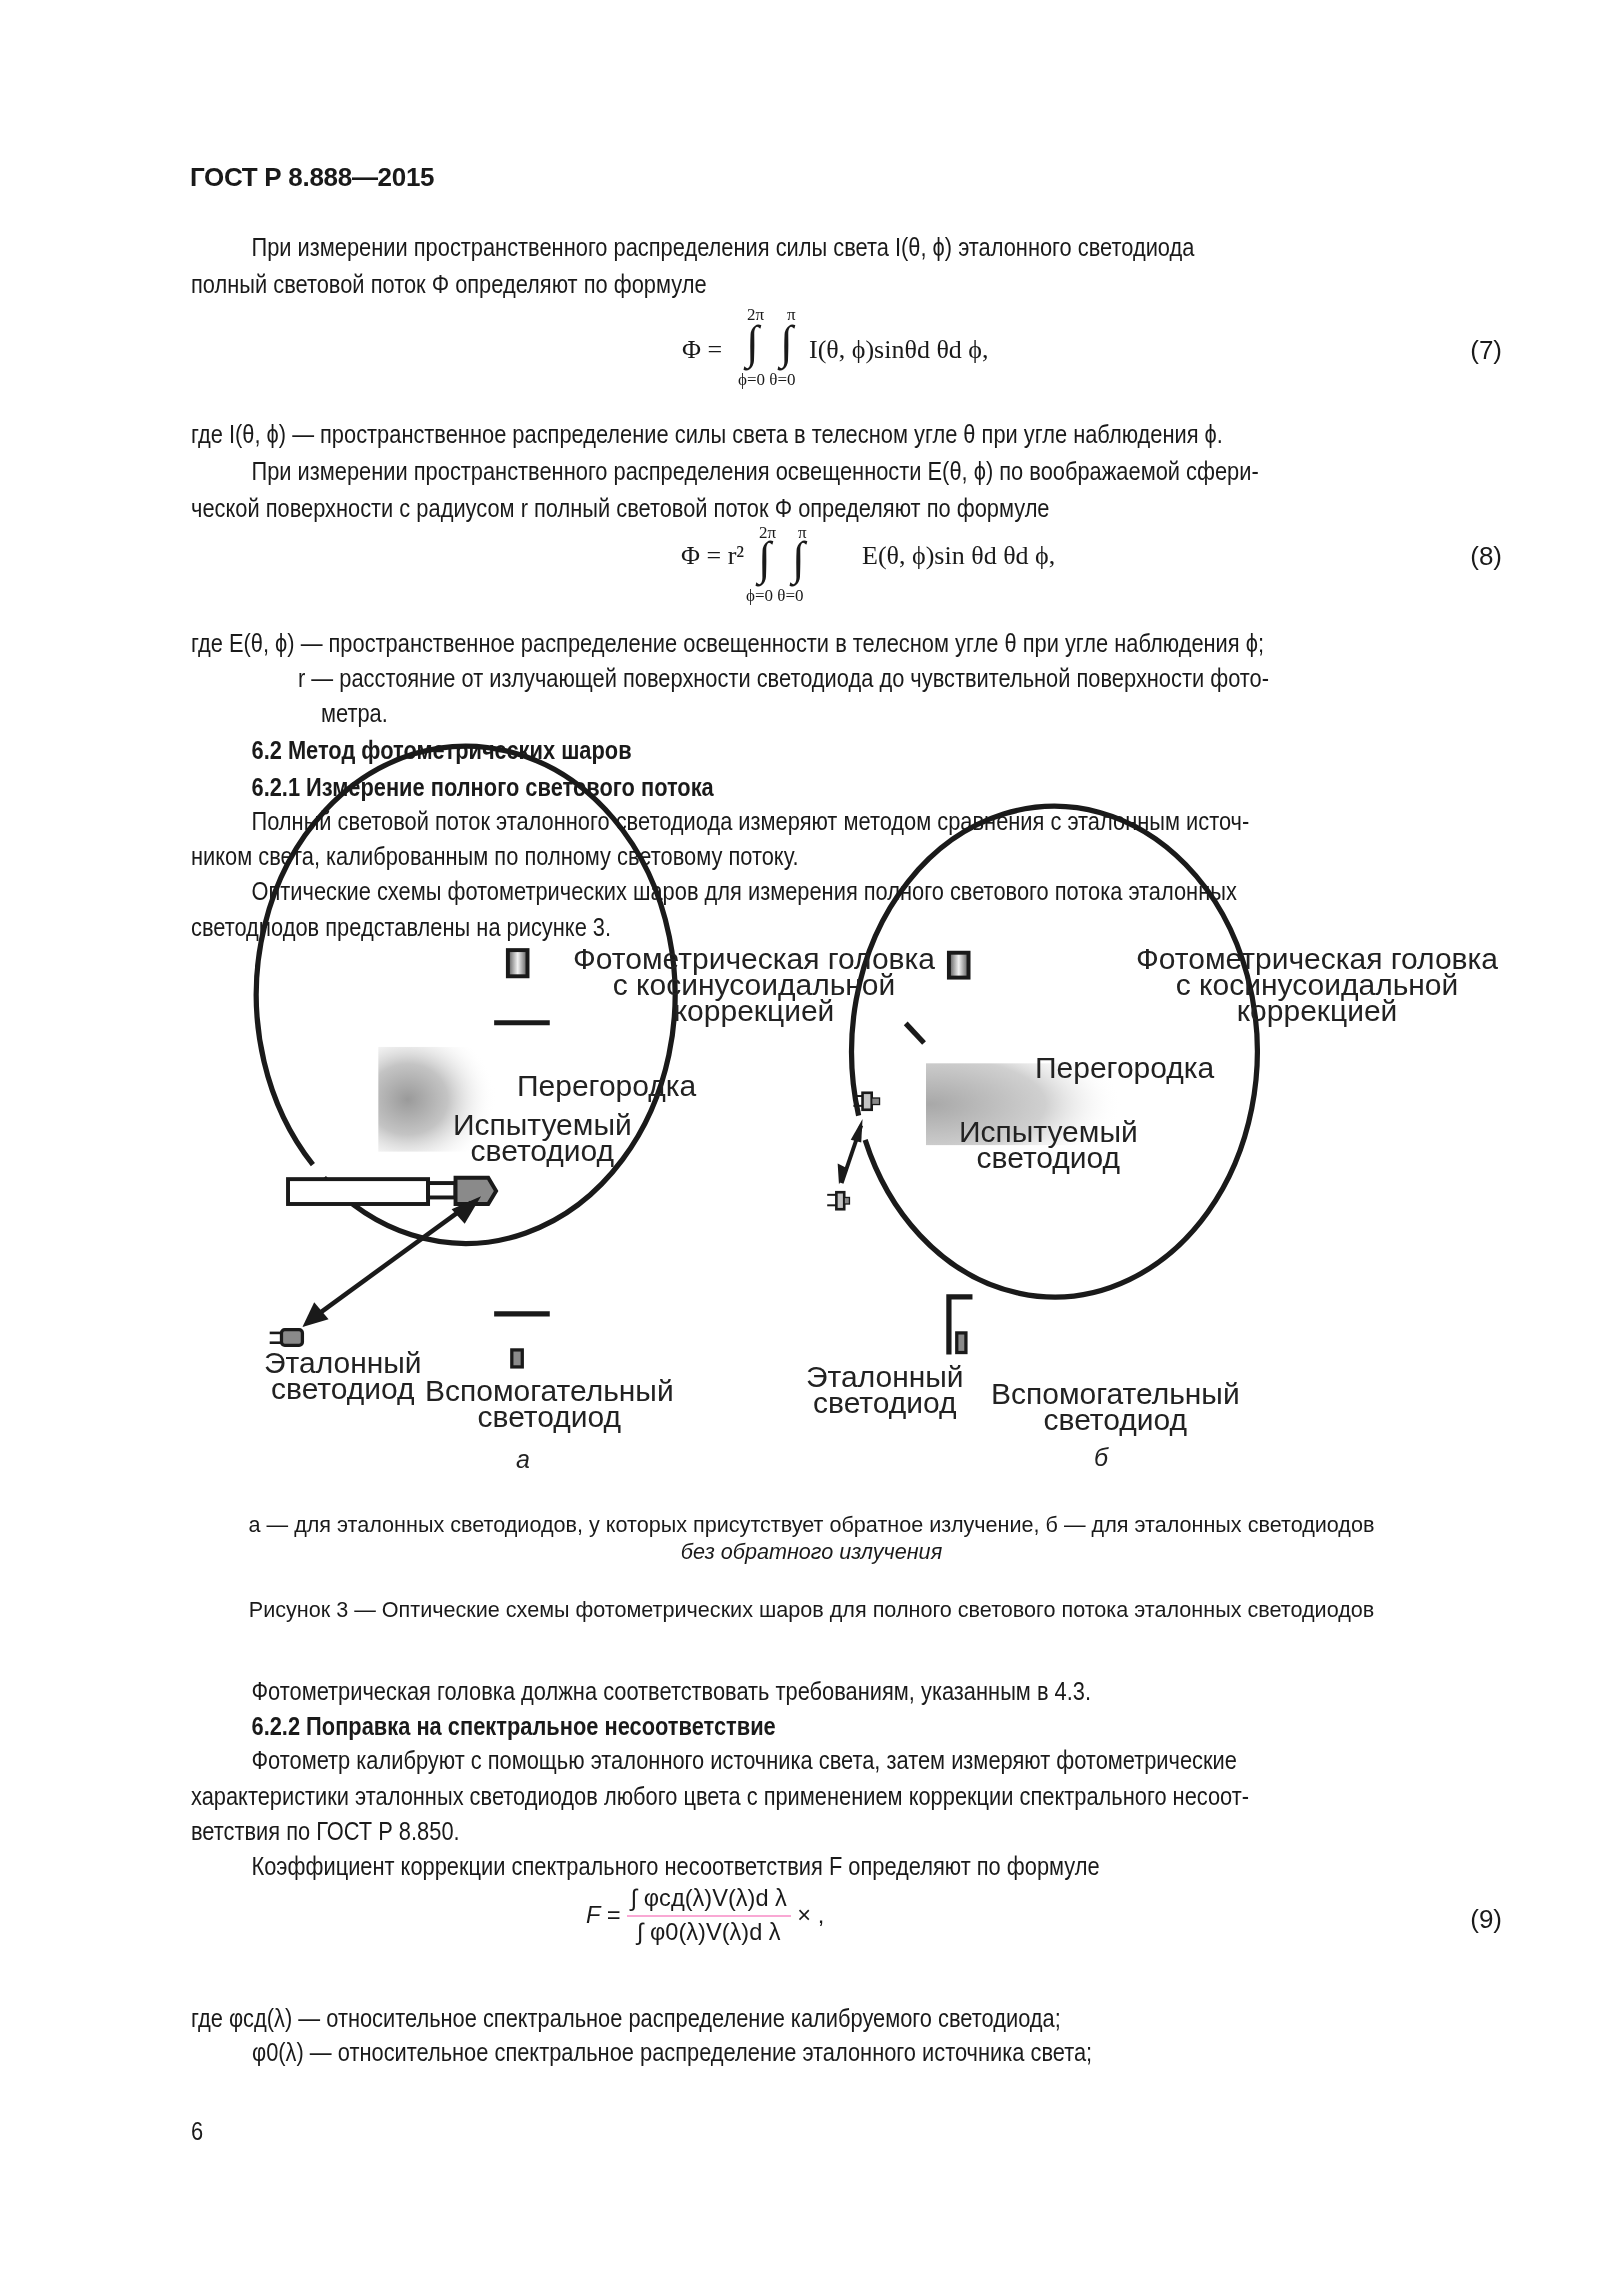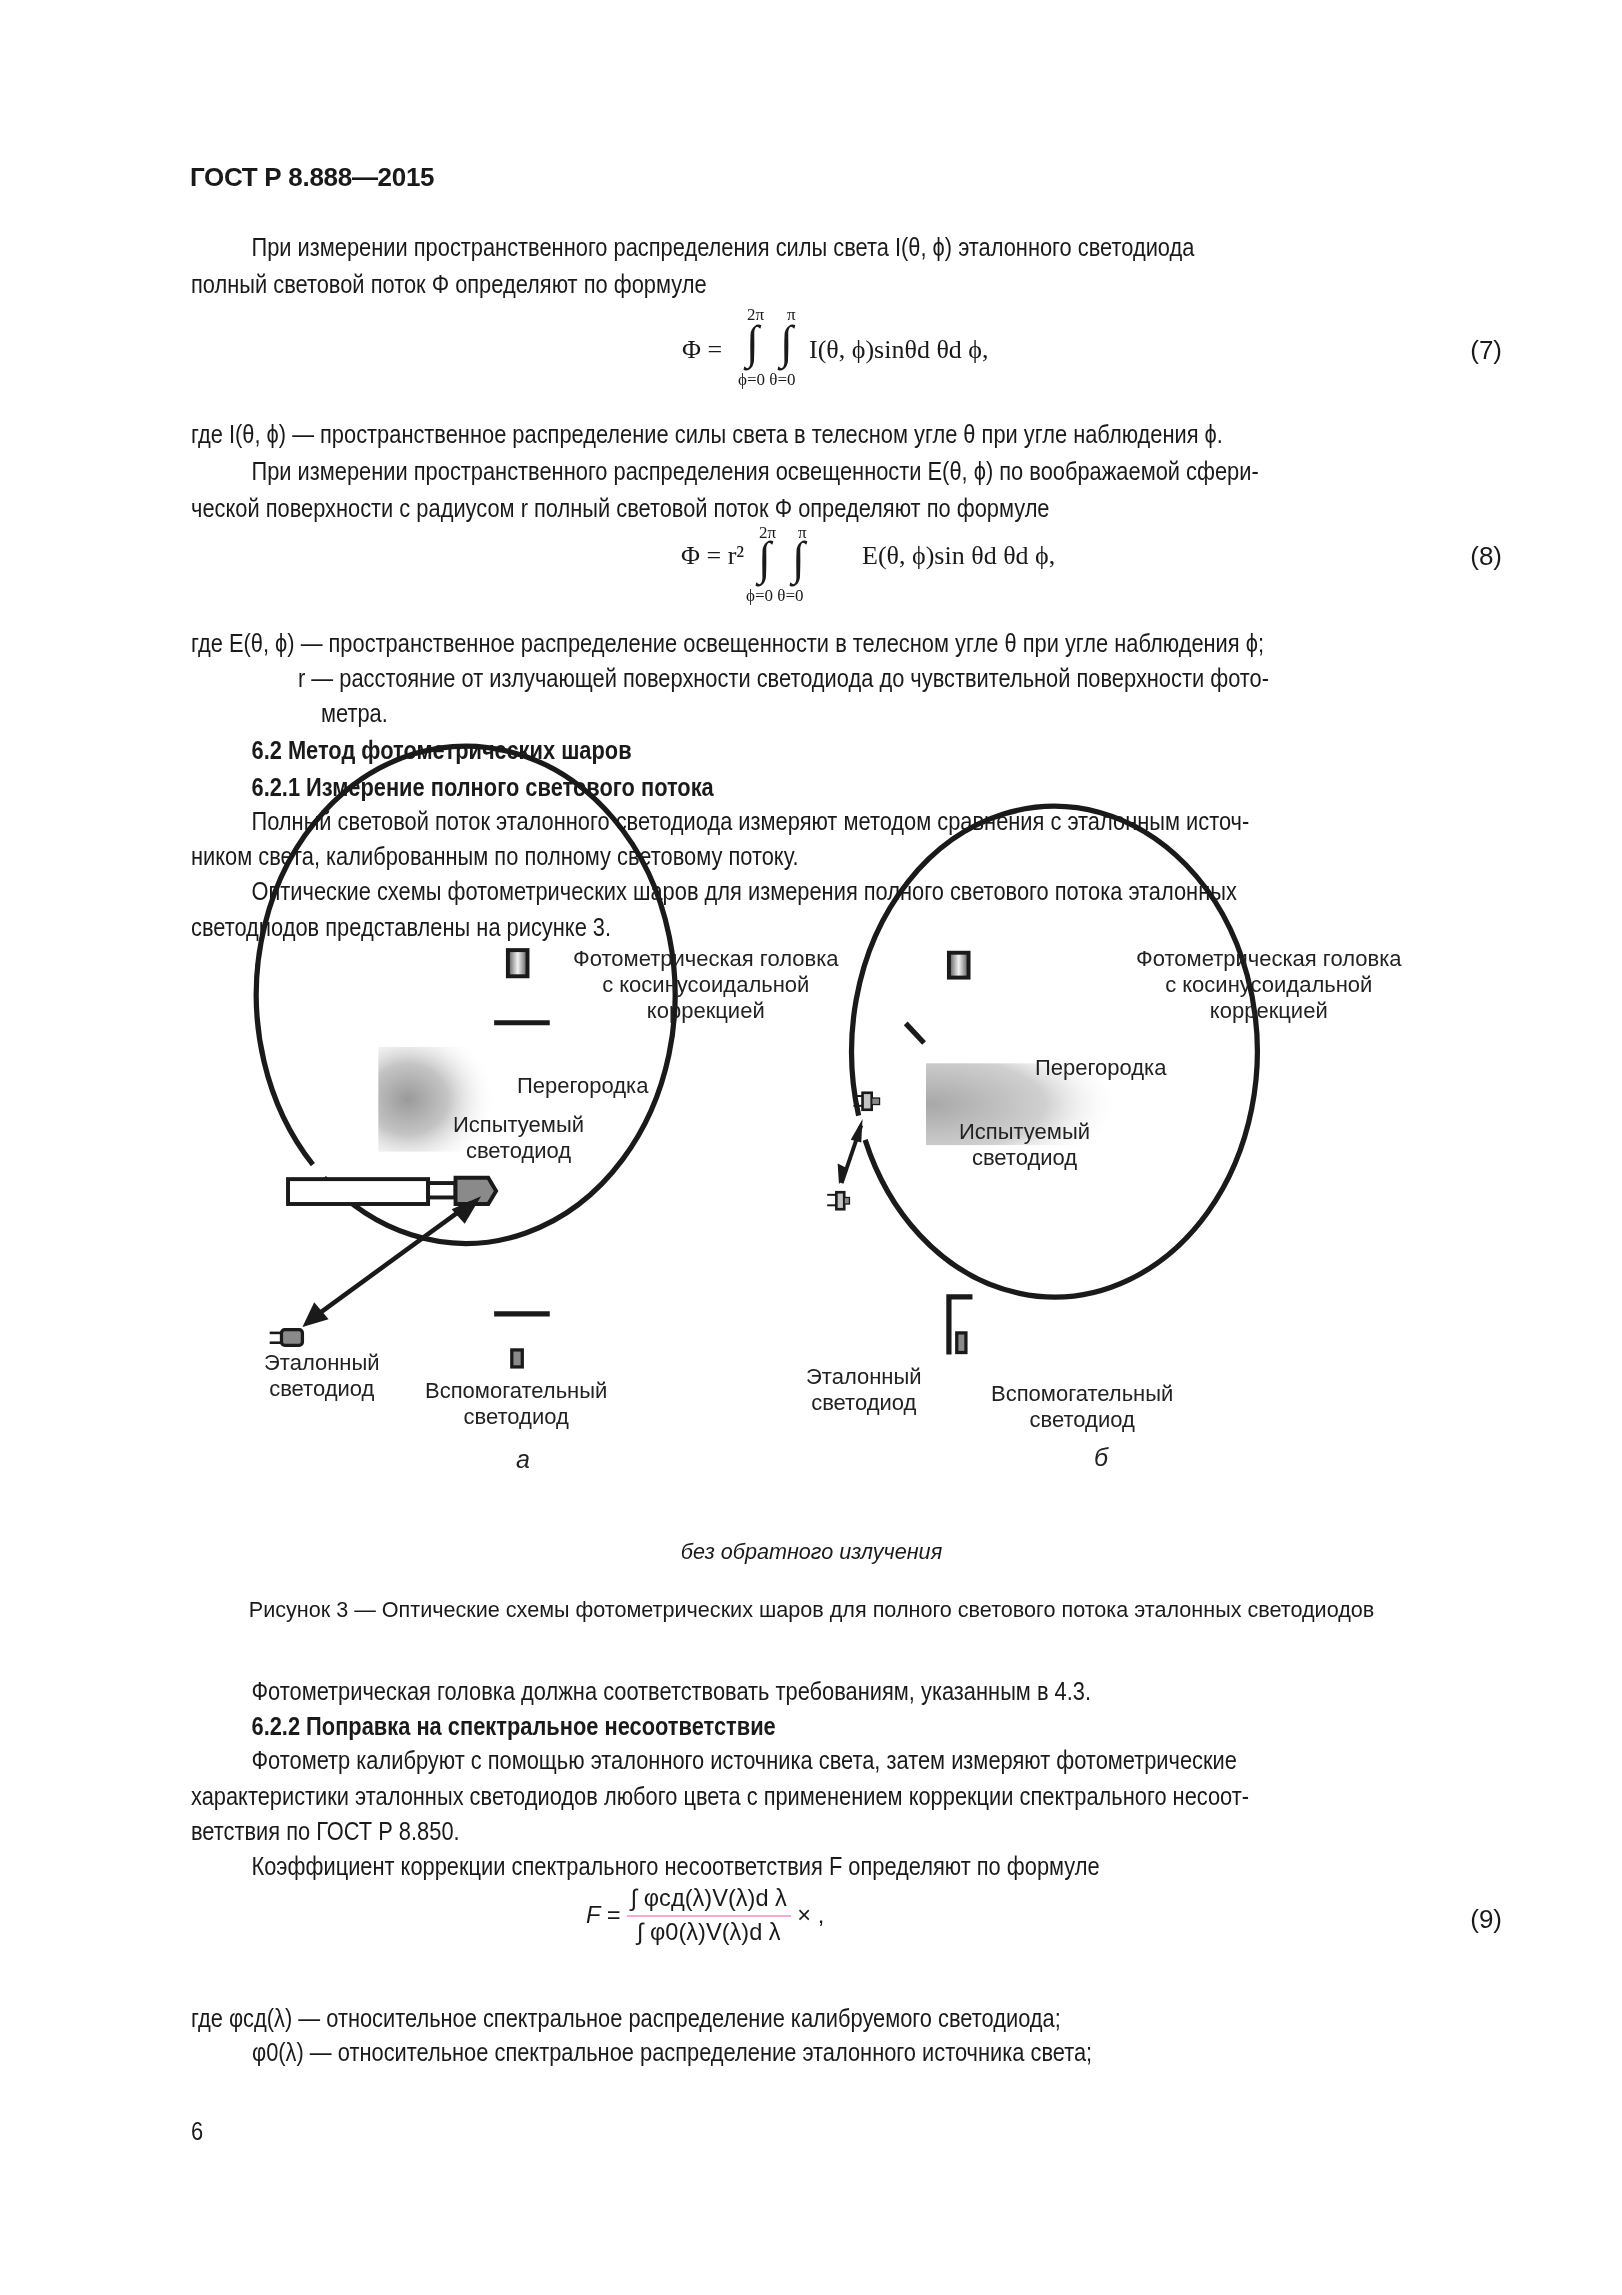--- a/index.html
+++ b/index.html
@@ -11,21 +11,21 @@
          transform-origin:left top; white-space:nowrap; }
   .ind { padding-left:72px; }
   .b { font-weight:bold; }
   .i { font-style:italic; }
   .eqno { position:absolute; right:121px; font-size:26px; }
   .formula { position:absolute; font-size:26px; font-family:"Liberation Serif", serif; white-space:nowrap; }
   .lim { position:absolute; font-size:17px; font-family:"Liberation Serif", serif; }
   .int { position:absolute; font-size:47px; font-family:"Liberation Serif", serif; line-height:1; }
   .cap { position:absolute; font-size:21.6px; text-align:center; width:1623px; left:0; }
   .fig { position:absolute; left:0; top:0; }
-  .flabel { position:absolute; font-size:22px; text-align:center; line-height:26px; color:#222; white-space:nowrap; }
+  .flabel { position:absolute; font-size:30px; text-align:center; line-height:26px; color:#222; white-space:nowrap; }
   .frac { display:inline-block; vertical-align:middle; text-align:center; }
   .frac .num { display:block; border-bottom:2px solid #f9a8d4; padding:0 3.9px 2.6px; }
   .frac .den { display:block; padding:2.6px 3.9px 0; }
 </style>
 </head>
 <body>
 
 <div class="page">
 
   <div class="hdr">ГОСТ Р 8.888—2015</div>
@@ -173,20 +173,21 @@
   <div class="flabel" style="left:806px; top:1364px;">
     <div>Эталонный</div>
       <div>светодиод</div>
   </div>
   <div class="flabel" style="left:991px; top:1381px;">
     <div>Вспомогательный</div>
       <div>светодиод</div>
   </div>
   <div class="flabel i" style="left:1094px; top:1444px; font-size:25px;">б</div>
 
+  <div class="cap" style="top:1512px;">а — для эталонных светодиодов, у которых присутствует обратное излучение, б — для эталонных светодиодов</div>
   <div class="cap" style="top:1539px;font-style:italic;">без обратного излучения</div>
   <div class="cap" style="top:1597px;">Рисунок  3 — Оптические схемы фотометрических шаров для полного светового потока эталонных светодиодов</div>
 
   <div class="txt ind" style="top: 1674px; transform: scaleX(0.84);">Фотометрическая головка должна соответствовать требованиям, указанным в 4.3.</div>
   <div class="txt ind b" style="top: 1709px; transform: scaleX(0.84);">6.2.2  Поправка на спектральное несоответствие</div>
   <div class="txt ind" style="top: 1743px; transform: scaleX(0.84);">Фотометр калибруют с помощью эталонного источника света, затем измеряют фотометрические</div>
   <div class="txt" style="top: 1779px; transform: scaleX(0.84);">характеристики эталонных светодиодов любого цвета с применением коррекции спектрального несоот-</div>
   <div class="txt" style="top: 1814px; transform: scaleX(0.84);">ветствия по ГОСТ Р 8.850.</div>
   <div class="txt ind" style="top: 1849px; transform: scaleX(0.84);">Коэффициент коррекции спектрального несоответствия F определяют по формуле</div>
 

